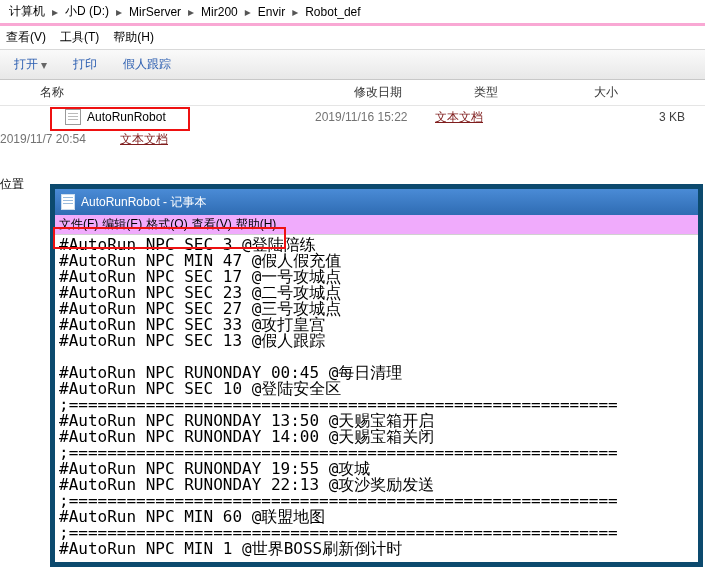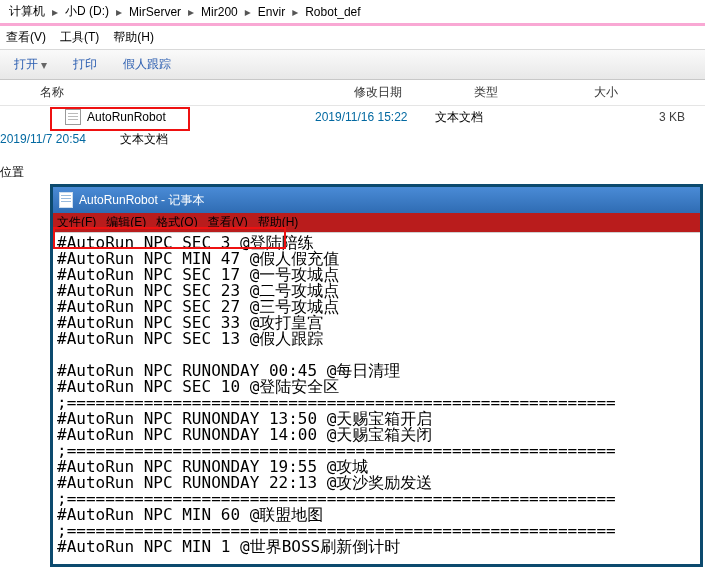--- a/index.html
+++ b/index.html
@@ -12,32 +12,32 @@
     .tb-btn { display: flex; align-items: center; gap: 3px; cursor: pointer; margin-left: 8px; }
     .tb-btn .arrow { color: #666; }
     .columns { height: 26px; display: flex; align-items: center; background: #fff; border-bottom: 1px solid #e5e5e5; color: #333; }
     .col-name { padding-left: 40px; width: 315px; }
     .col-date { width: 120px; margin-left: 39px; }
     .col-type { width: 120px; }
     .col-size { flex: 1; text-align: left; padding-right: 20px; }
     .filelist { position: relative; }
     .filerow { height: 22px; display: flex; align-items: center; }
     .fc-name { display: flex; align-items: center; gap: 6px; padding-left: 65px; width: 315px; }
-    .fc-date { width: 120px; color: #0369a1; }
-    .fc-type { width: 120px; color: #000000; }
+    .fc-date { width: 120px; color: #737373; }
+    .fc-type { width: 120px; color: #7f1d1d; text-decoration: underline; }
     .fc-size { flex: 1; text-align: right; padding-right: 20px; color: #404040; }
     .file-icon { width: 16px; height: 16px; display: inline-block; border: 1px solid #999; background: #fff; position: relative; }
     .file-icon::before { content: ""; position: absolute; top: 3px; left: 2px; right: 2px; height: 1px; background: #bbb; box-shadow: 0 3px 0 #bbb, 0 6px 0 #bbb; }
     .redbox1 { position: absolute; border: 2px solid #e11; pointer-events: none; left: 50px; top: 107px; width: 140px; height: 24px; z-index: 5; }
-    .side-label { position: absolute; left: 0px; top: 164px; font-size: 12px; }
-    .notepad-wrap { position: absolute; left: 50px; top: 184px; right: 2px; bottom: 0; border: 3px solid #0c4a6e; background: #fff; }
+    .side-label { position: absolute; left: 0px; top: 176px; font-size: 12px; }
+    .notepad-wrap { position: absolute; left: 50px; top: 184px; right: 2px; bottom: 0; border: 5px solid #0c4a6e; background: #fff; }
     .notepad-title { height: 26px; background: linear-gradient(#4a8bd6,#2f6cb3); color: #fff; display: flex; align-items: center; padding: 0 6px; gap: 6px; }
     .notepad-icon { width: 14px; height: 16px; background: #fff; border: 1px solid #cde; position: relative; }
     .notepad-icon::before { content: ""; position: absolute; top: 2px; left: 1px; right: 1px; height: 1px; background: #9bd; box-shadow: 0 3px 0 #9bd, 0 6px 0 #9bd; }
-    .notepad-menu { height: 20px; border-bottom: 1px solid #d0d0d0; display: flex; align-items: center; padding: 0 4px; gap: 10px; font-size: 12px; background: #b91c1c; }
+    .notepad-menu { height: 20px; border-bottom: 1px solid #d0d0d0; display: flex; align-items: center; padding: 0 4px; gap: 4px; font-size: 12px; background: #f0abfc; }
     .notepad-content { font-family: "SimSun", monospace; font-size: 16px; line-height: 16px; padding: 2px 4px; white-space: pre; overflow: hidden; }
     .redbox2 { position: absolute; border: 2px solid #e11; pointer-events: none; left: 53px; top: 227px; width: 233px; height: 22px; z-index: 6; }
   </style>
 </head>
 <body>
 
 <div class="breadcrumb">
   <span class="crumb">计算机</span>
     <span class="sep">▸</span>
   <span class="crumb">小D (D:)</span>

